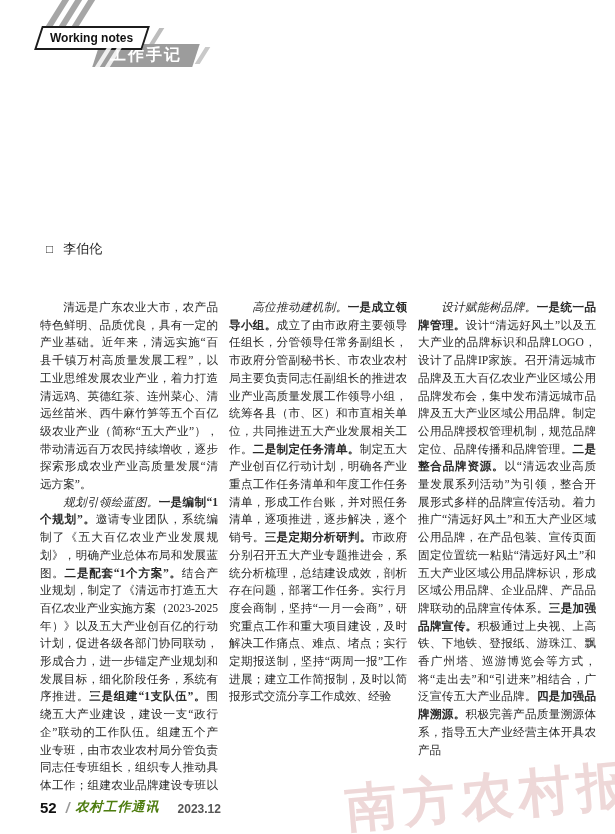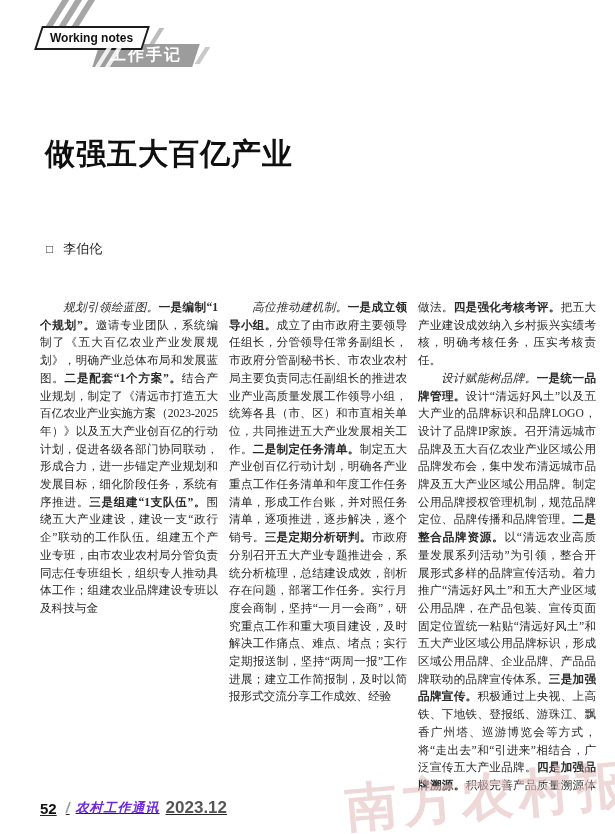--- a/index.html
+++ b/index.html
@@ -49,27 +49,27 @@
     display:flex;gap:11px;overflow:hidden;}
   .col{width:178px;height:100%;overflow:hidden;font-size:11.6px;line-height:17.7px;
     text-align:justify;color:#2a2a2a;}
   .para{margin:0;}
   .para.indent{text-indent:2em;}
   .seg-kai{font-weight:normal;font-style:italic;}
   .seg-bold{font-weight:bold;}
   .seg-normal{font-weight:normal;}
 
   
-  .footer{position:absolute;left:40px;top:798px;display:flex;align-items:center;
-    font-family:"Liberation Sans",sans-serif;text-decoration:underline;}
+  .footer{position:absolute;left:40px;top:798px;display:flex;align-items:flex-end;
+    font-family:"Liberation Sans",sans-serif;}
   .page-num{font-size:15px;font-weight:bold;color:#111;}
   .foot-slash{margin:0 6px 0 9px;color:#9a9a9a;font-weight:bold;font-style:italic;font-size:14px;}
   .journal{font-family:"Liberation Serif",serif;font-style:italic;font-weight:bold;
-    font-size:13px;color:#6d28d9;letter-spacing:1px;}
-  .issue{margin-left:6px;font-size:17px;font-weight:bold;color:#555;}
+    font-size:13px;color:#4d7c0f;letter-spacing:1px;}
+  .issue{margin-left:18px;font-size:12px;font-weight:bold;color:#555;}
 
   
   .watermark{
     position:absolute;right:-20px;bottom:2px;z-index:6;pointer-events:none;
     font-family:"Liberation Serif",serif;font-weight:bold;white-space:nowrap;
     font-size:52px;letter-spacing:6px;color:#e3bfbf;opacity:.6;
     transform:rotate(-5deg);
   }
 </style>
 </head>
@@ -85,36 +85,35 @@
   </div>
   <div class="badge-zh">
     <span>工作手记</span>
   </div>
   <div class="zh-stripe z1"></div>
   <div class="zh-stripe z2"></div>
   <div class="badge-zh-tail"></div>
 </div>
 
 <div class="title">
-  <div>做强五大百亿产业</div>
 </div>
 
 <div class="author">
   <span class="marker">□</span><span>李伯伦</span>
 </div>
 
 <div class="columns">
   <div class="col">
+      <p class="para indent"><span class="seg-normal">清远是广东农业大市，农产品特色鲜明、品质优良，具有一定的产业基础。近年来，清远实施“百县千镇万村高质量发展工程”，以工业思维发展农业产业，着力打造清远鸡、英德红茶、连州菜心、清远丝苗米、西牛麻竹笋等五个百亿级农业产业（简称“五大产业”），带动清远百万农民持续增收，逐步探索形成农业产业高质量发展“清远方案”。</span></p>
       <p class="para indent"><span class="seg-kai">规划引领绘蓝图。</span><span class="seg-bold">一是编制“1个规划”。</span><span class="seg-normal">邀请专业团队，系统编制了《五大百亿农业产业发展规划》，明确产业总体布局和发展蓝图。</span><span class="seg-bold">二是配套“1个方案”。</span><span class="seg-normal">结合产业规划，制定了《清远市打造五大百亿农业产业实施方案（2023-2025年）》以及五大产业创百亿的行动计划，促进各级各部门协同联动，形成合力，进一步锚定产业规划和发展目标，细化阶段任务，系统有序推进。</span><span class="seg-bold">三是组建“1支队伍”。</span><span class="seg-normal">围绕五大产业建设，建设一支“政行企”联动的工作队伍。组建五个产业专班，由市农业农村局分管负责同志任专班组长，组织专人推动具体工作；组建农业品牌建设专班以及科技与金</span></p>
     </div>
   <div class="col">
       <p class="para indent"><span class="seg-kai">高位推动建机制。</span><span class="seg-bold">一是成立领导小组。</span><span class="seg-normal">成立了由市政府主要领导任组长，分管领导任常务副组长，市政府分管副秘书长、市农业农村局主要负责同志任副组长的推进农业产业高质量发展工作领导小组，统筹各县（市、区）和市直相关单位，共同推进五大产业发展相关工作。</span><span class="seg-bold">二是制定任务清单。</span><span class="seg-normal">制定五大产业创百亿行动计划，明确各产业重点工作任务清单和年度工作任务清单，形成工作台账，并对照任务清单，逐项推进，逐步解决，逐个销号。</span><span class="seg-bold">三是定期分析研判。</span><span class="seg-normal">市政府分别召开五大产业专题推进会，系统分析梳理，总结建设成效，剖析存在问题，部署工作任务。实行月度会商制，坚持“一月一会商”，研究重点工作和重大项目建设，及时解决工作痛点、难点、堵点；实行定期报送制，坚持“两周一报”工作进展；建立工作简报制，及时以简报形式交流分享工作成效、经验</span></p>
     </div>
   <div class="col">
-      <p class="para"><span class="seg-normal">做法。</span><span class="seg-bold">四是强化考核考评。</span><span class="seg-normal">把五大产业建设成效纳入乡村振兴实绩考核，明确考核任务，压实考核责任。</span></p>
       <p class="para indent"><span class="seg-kai">设计赋能树品牌。</span><span class="seg-bold">一是统一品牌管理。</span><span class="seg-normal">设计“清远好风土”以及五大产业的品牌标识和品牌LOGO，设计了品牌IP家族。召开清远城市品牌及五大百亿农业产业区域公用品牌发布会，集中发布清远城市品牌及五大产业区域公用品牌。制定公用品牌授权管理机制，规范品牌定位、品牌传播和品牌管理。</span><span class="seg-bold">二是整合品牌资源。</span><span class="seg-normal">以“清远农业高质量发展系列活动”为引领，整合开展形式多样的品牌宣传活动。着力推广“清远好风土”和五大产业区域公用品牌，在产品包装、宣传页面固定位置统一粘贴“清远好风土”和五大产业区域公用品牌标识，形成区域公用品牌、企业品牌、产品品牌联动的品牌宣传体系。</span><span class="seg-bold">三是加强品牌宣传。</span><span class="seg-normal">积极通过上央视、上高铁、下地铁、登报纸、游珠江、飘香广州塔、巡游博览会等方式，将“走出去”和“引进来”相结合，广泛宣传五大产业品牌。</span><span class="seg-bold">四是加强品牌溯源。</span><span class="seg-normal">积极完善产品质量溯源体系，指导五大产业经营主体开具农产品</span></p>
     </div>
 </div>
 
 <div class="watermark">南方农村报</div>
 
 <div class="footer">
   <span class="page-num">52</span>
   <span class="foot-slash">/</span>
   <span class="journal">农村工作通讯</span>

